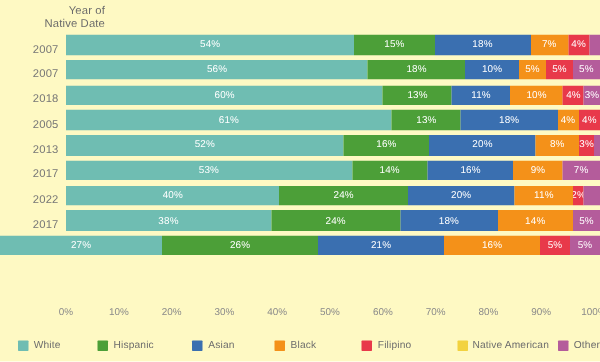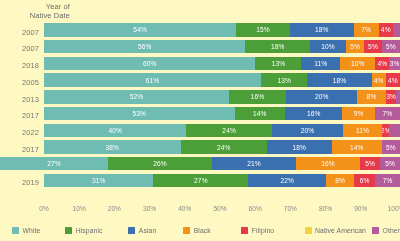--- a/index.html
+++ b/index.html
@@ -222,31 +222,20 @@
         </div>
       </div>
       <div class="row">
         <div class="bar">
           <div class="seg" style="width: 27%; background: rgb(111, 189, 178);">27%</div>
           <div class="seg" style="width: 26%; background: rgb(76, 159, 56);">26%</div>
           <div class="seg" style="width: 21%; background: rgb(58, 111, 176);">21%</div>
           <div class="seg" style="width: 16%; background: rgb(244, 145, 25);">16%</div>
           <div class="seg" style="width: 5%; background: rgb(232, 57, 74);">5%</div>
           <div class="seg" style="width: 5%; background: rgb(180, 92, 155);">5%</div>
-        </div>
-      </div>
-      <div class="row">
-        <div class="row-label">2019</div>
-        <div class="bar">
-          <div class="seg" style="width: 30.6931%; background: rgb(111, 189, 178);">31%</div>
-          <div class="seg" style="width: 26.7327%; background: rgb(76, 159, 56);">27%</div>
-          <div class="seg" style="width: 21.7822%; background: rgb(58, 111, 176);">22%</div>
-          <div class="seg" style="width: 7.92079%; background: rgb(244, 145, 25);">8%</div>
-          <div class="seg" style="width: 5.94059%; background: rgb(232, 57, 74);">6%</div>
-          <div class="seg" style="width: 6.93069%; background: rgb(180, 92, 155);">7%</div>
         </div>
       </div>
     </div>
 
   <div class="x-axis">
     <div class="x-axis-inner" id="x-axis-inner">
         <div class="x-tick" style="left: 0%;">0%</div>
         <div class="x-tick" style="left: 10%;">10%</div>
         <div class="x-tick" style="left: 20%;">20%</div>
         <div class="x-tick" style="left: 30%;">30%</div>

